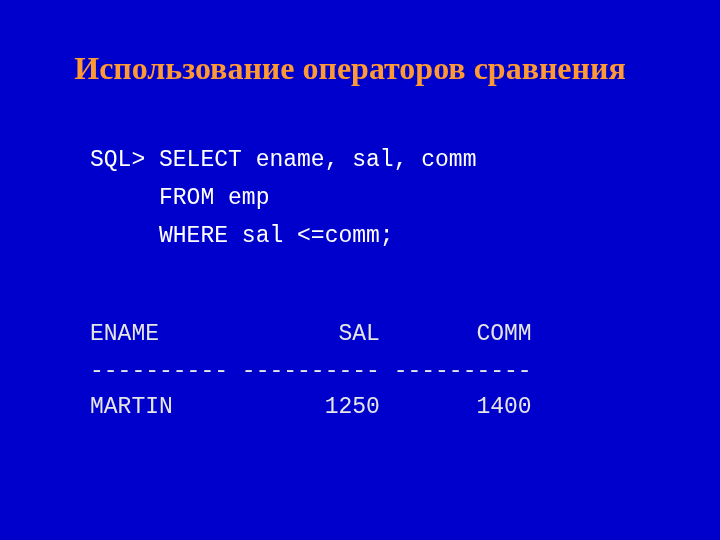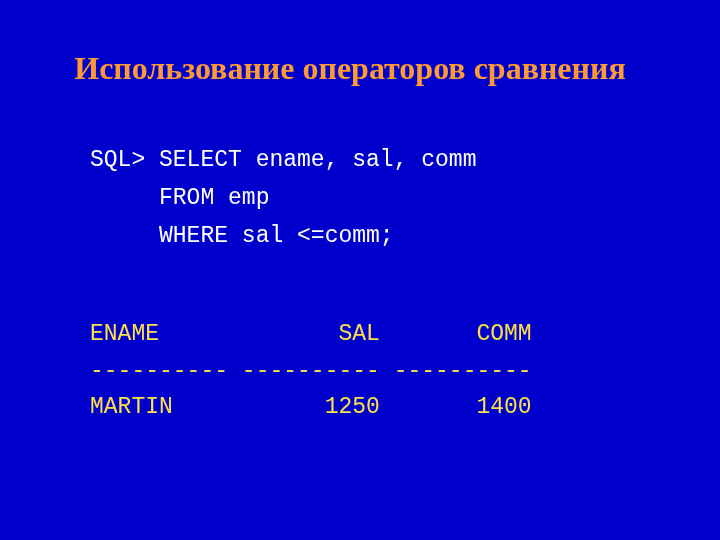--- a/index.html
+++ b/index.html
@@ -30,21 +30,21 @@
     .code-block {
       font-family: Liberation Mono, monospace;
       color: #ffffff;
       font-size: 23px;
       line-height: 1.65;
       margin-left: 40px;
       white-space: pre;
     }
     .output-block {
       font-family: 'Courier New', Courier, monospace;
-      color: #fde047;
+      color: #e5e5e5;
       font-size: 23px;
       line-height: 1.6;
       margin-left: 40px;
       margin-top: 60px;
       white-space: pre;
     }
   </style>
 </head>
 <body>
 

